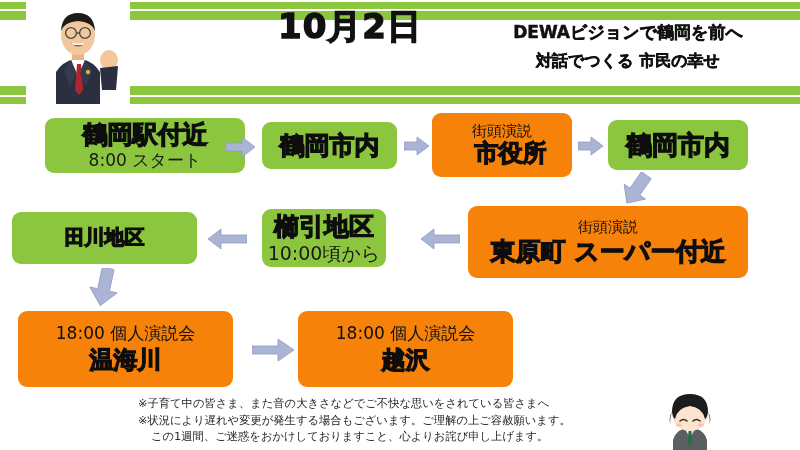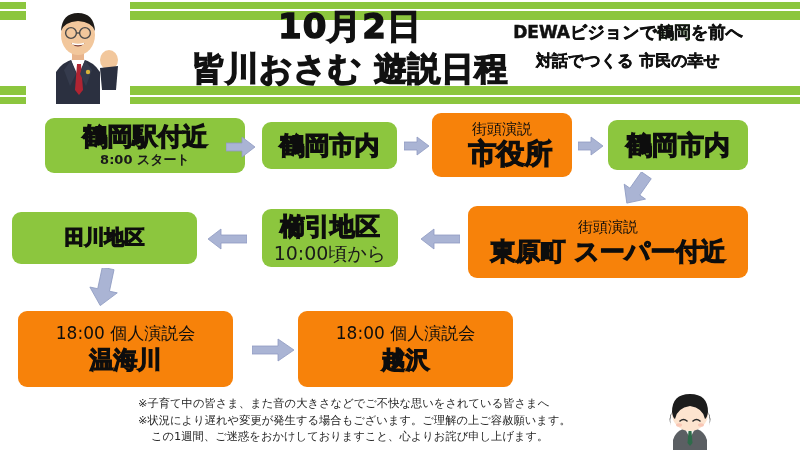--- a/index.html
+++ b/index.html
@@ -199,53 +199,52 @@
 
       <ellipse cx="83" cy="60" rx="9" ry="10" fill="#f2c79c"></ellipse>
       <path d="M74 68 L92 66 L90 90 L76 90 Z" fill="#2b3040"></path>
 
       <circle cx="62" cy="72" r="2.2" fill="#d8b43a"></circle>
     </svg>
   </div>
 
   <div class="title-block">
     <div class="title-date">10月2日</div>
-    <div class="title-main">皆川おさむ 遊説日程</div>
   </div>
 
   <div class="slogan-block">
     <div class="slogan-1"><span>DEWAビジョンで</span><span class="hl">鶴岡</span><span>を前へ</span></div>
     <div class="slogan-2">対話でつくる  市民の幸せ</div>
   </div>
 </div>
 
 <div class="box green" style="left:45px; top:118px; width:200px; height:55px;">
   <div class="bx-main" style="font-size:25px;">鶴岡駅付近</div>
-  <div class="bx-sub" style="font-size:13px;font-weight:bold;">8:00 スタート</div>
+  <div class="bx-sub" style="font-size:17px;">8:00 スタート</div>
 </div>
 
 <div class="arrow" style="left:226px; top:136px; width:30px; height:22px;">
   <svg width="30" height="22" viewBox="0 0 30 22">
       <path d="M0 7 L16 7 L16 1 L29 11 L16 21 L16 15 L0 15 Z" fill="#aab4d4" stroke="#8f9bc2" stroke-width="0.8"></path>
     </svg>
 </div>
 
 <div class="box green" style="left:262px; top:122px; width:135px; height:47px;">
   <div class="bx-main" style="font-size:25px;">鶴岡市内</div>
 </div>
 
 <div class="arrow" style="left:404px; top:136px; width:26px; height:20px;">
   <svg width="26" height="20" viewBox="0 0 26 20">
       <path d="M0 6 L13 6 L13 1 L25 10 L13 19 L13 14 L0 14 Z" fill="#aab4d4" stroke="#8f9bc2" stroke-width="0.8"></path>
     </svg>
 </div>
 
 <div class="box orange" style="left:432px; top:113px; width:140px; height:64px;">
   <div class="bx-top" style="font-size:15px;">街頭演説</div>
-  <div class="bx-main" style="font-size:28px;margin-left:17px;">市役所</div>
+  <div class="bx-main" style="font-size:24px;margin-left:17px;">市役所</div>
 </div>
 
 <div class="arrow" style="left:578px; top:136px; width:26px; height:20px;">
   <svg width="26" height="20" viewBox="0 0 26 20">
       <path d="M0 6 L13 6 L13 1 L25 10 L13 19 L13 14 L0 14 Z" fill="#aab4d4" stroke="#8f9bc2" stroke-width="0.8"></path>
     </svg>
 </div>
 
 <div class="box green" style="left:608px; top:120px; width:140px; height:50px;">
   <div class="bx-main" style="font-size:26px;">鶴岡市内</div>
@@ -262,21 +261,21 @@
 <div class="box green" style="left:12px; top:212px; width:185px; height:52px;">
   <div class="bx-main" style="font-size:20px;">田川地区</div>
 </div>
 
 <div class="arrow" style="left:207px; top:228px; width:40px; height:22px;">
   <svg width="40" height="22" viewBox="0 0 40 22">
       <path d="M40 7 L14 7 L14 1 L1 11 L14 21 L14 15 L40 15 Z" fill="#aab4d4" stroke="#8f9bc2" stroke-width="0.8"></path>
     </svg>
 </div>
 
-<div class="box green" style="left:262px; top:209px; width:136px; height:58px;">
+<div class="box green" style="left:262px; top:209px; width:124px; height:58px;">
   <div class="bx-main" style="font-size:25px;">櫛引地区</div>
   <div class="bx-sub" style="font-size:19px;">10:00頃から</div>
 </div>
 
 <div class="arrow" style="left:420px; top:228px; width:40px; height:22px;">
   <svg width="40" height="22" viewBox="0 0 40 22">
       <path d="M40 7 L14 7 L14 1 L1 11 L14 21 L14 15 L40 15 Z" fill="#aab4d4" stroke="#8f9bc2" stroke-width="0.8"></path>
     </svg>
 </div>
 

